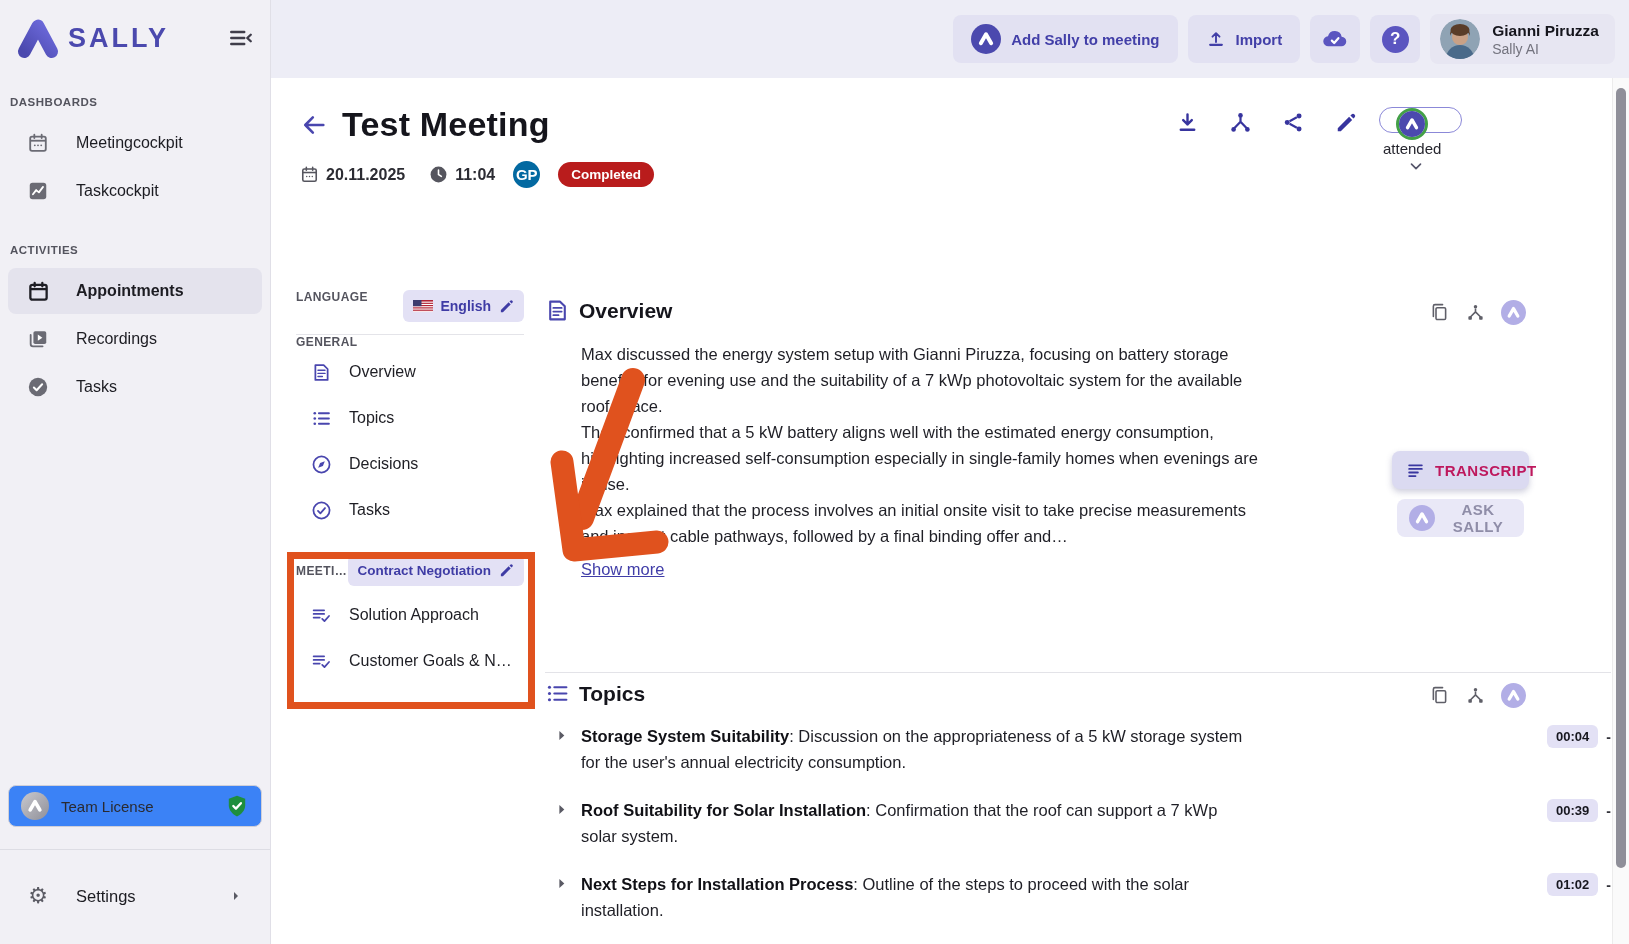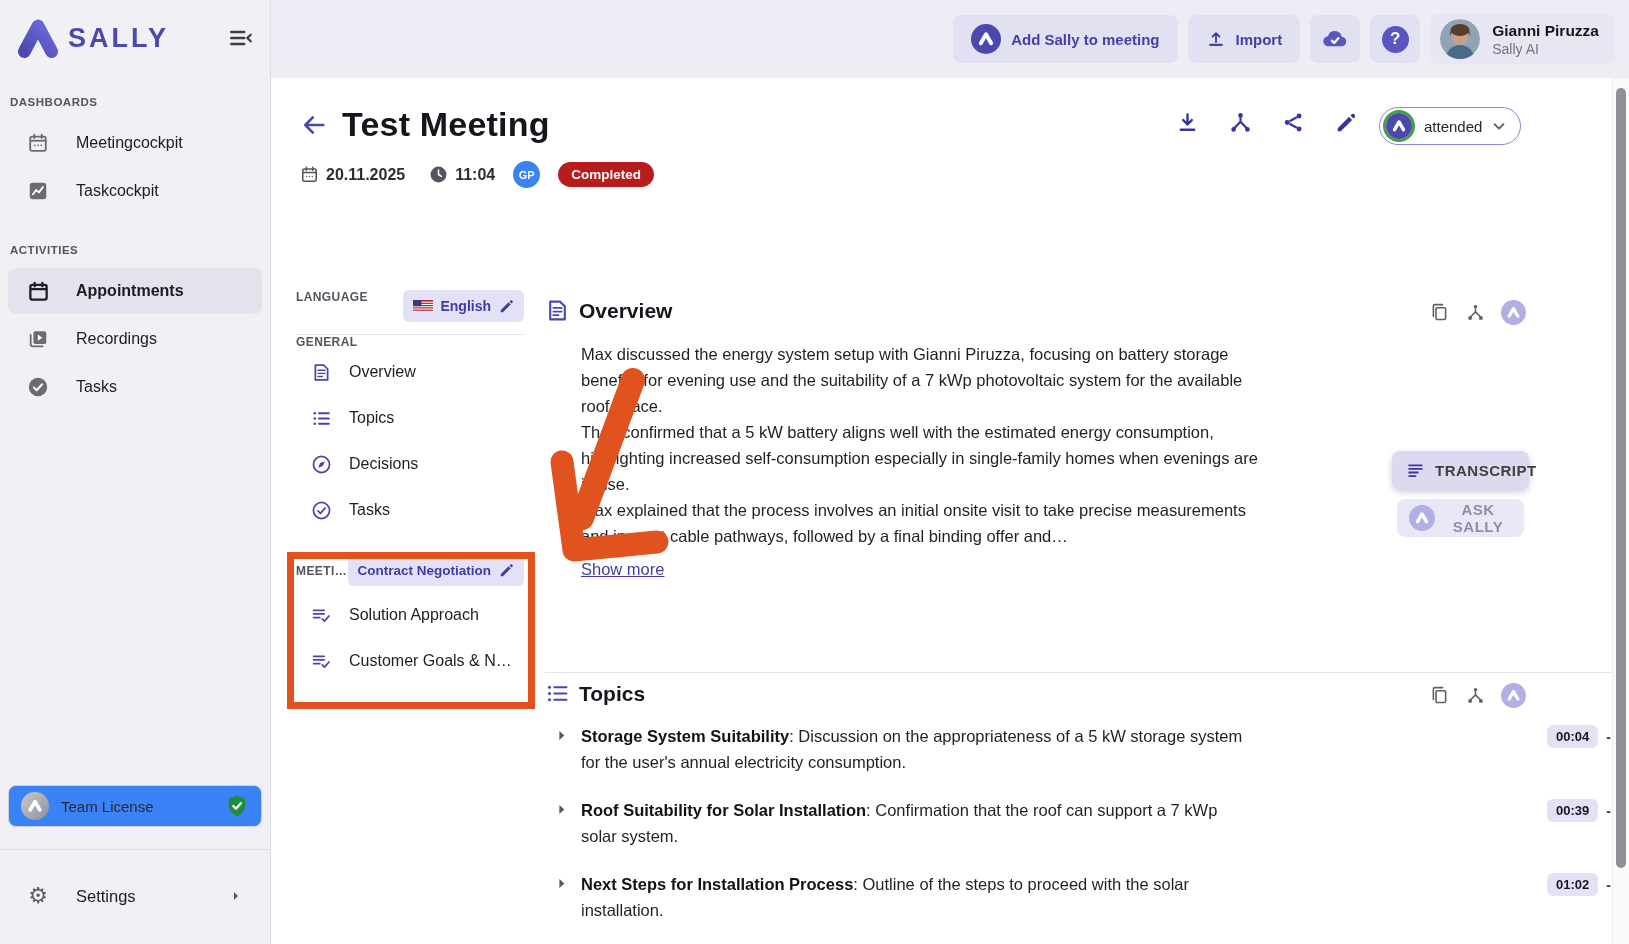--- a/index.html
+++ b/index.html
@@ -41,26 +41,26 @@
   
   .main { position:absolute; left:271px; top:78px; width:1341px; height:866px; background:#fff; }
   .scrollbar-track { position:absolute; right:0; top:78px; width:17px; height:866px; background:#fafafa; border-left:1px solid #ececec; }
   .scrollbar-thumb { position:absolute; right:3px; top:10px; width:10px; height:780px; border-radius:5px; background:#8f8f99; }
 
   .title-row { position:absolute; left:29px; top:27px; display:flex; align-items:center; }
   .back-arrow { width:30px; height:30px; margin-right:12px; cursor:pointer; display:flex; align-items:center; }
   .meeting-title { font-size:34px; font-weight:600; color:#15151c; letter-spacing:0.2px; }
   .meta-row { position:absolute; left:29px; top:83px; display:flex; align-items:center; gap:10px; }
   .meta-item { display:flex; align-items:center; gap:7px; font-size:16px; font-weight:600; color:#2c2c33; }
-  .gp-avatar { width:27px; height:27px; border-radius:50%; background:#3b82f6; color:#fff; font-size:11px; font-weight:700; display:flex; align-items:center; justify-content:center; margin-left:8px; }
+  .gp-avatar { width:27px; height:27px; border-radius:50%; background:#0369a1; color:#fff; font-size:15px; font-weight:700; display:flex; align-items:center; justify-content:center; margin-left:8px; }
   .status-pill { background:#b91c1c; color:#fff; font-size:13.5px; font-weight:600; border-radius:13px; padding:5px 13px; margin-left:8px; }
 
   .title-actions { position:absolute; top:33px; right:120px; display:flex; align-items:center; gap:30px; }
   .title-actions .aicon { cursor:pointer; display:flex; }
-  .attend-btn { position:absolute; top:29px; left:1108px; height:38px; border:1.5px solid #8b88d8; background:#fff; border-radius:20px; display:flex; align-items:center; padding:0 12px 0 3px; cursor:pointer; font-family:inherit; }
+  .attend-btn { position:absolute; top:29px; left:1108px; height:26px; border:1.5px solid #8b88d8; background:#fff; border-radius:20px; display:flex; align-items:center; padding:0 12px 0 3px; cursor:pointer; font-family:inherit;flex-direction:column; }
   .attend-logo { width:32px; height:32px; border-radius:50%; border:3px solid #43a047; display:flex; margin-right:9px; }
   .attend-label { font-size:15px; color:#26262e; margin-right:8px; }
 
   .tabs { position:absolute; left:25px; top:144px; right:17px; height:46px; border-bottom:1px solid #e2e2e6; display:flex; }
   .tab { padding:0 17px; display:flex; align-items:center; font-size:15px; font-weight:600; letter-spacing:0.4px; color:#5f5f68; cursor:pointer; position:relative; }
   .tab.active { color:#403da8; }
   .tab.active::after { content:""; position:absolute; left:0; right:0; bottom:-1px; height:3px; background:#403da8; border-radius:2px; }
 
   
   .panel { position:absolute; left:25px; top:212px; width:228px; }
@@ -82,21 +82,21 @@
   .section-head .sicon { margin-right:9px; display:flex; }
   .section-title { font-size:21px; font-weight:600; color:#15151c; }
   .section-tools { position:absolute; display:flex; align-items:center; gap:16px; }
   .tool { cursor:pointer; display:flex; }
   .sally-mini { width:25px; height:25px; }
 
   .overview-body { position:absolute; left:310px; top:263px; width:690px; font-size:16.5px; line-height:26px; color:#1f1f26; }
   .show-more { position:absolute; left:310px; top:482px; font-size:16.5px; color:#403da8; text-decoration:underline; cursor:pointer; }
 
   .float-btn { position:absolute; border:none; border-radius:8px; display:flex; align-items:center; font-family:inherit; font-weight:700; letter-spacing:0.5px; font-size:15px; cursor:pointer; }
-  .transcript-btn { left:1121px; top:373px; width:137px; height:38px; background:#dbdaf1; color:#404040; box-shadow:0 3px 6px rgba(60,60,120,0.25); padding:12px 14px; }
+  .transcript-btn { left:1121px; top:373px; width:137px; height:38px; background:#dbdaf1; color:#be185d; box-shadow:0 3px 6px rgba(60,60,120,0.25); padding:12px 14px; }
   .transcript-btn .bicon { margin-right:10px; display:flex; }
   .asksally-btn { left:1126px; top:421px; width:127px; height:38px; background:#e9e8f7; color:#8f8da8; padding:0 12px; }
   .asksally-btn .bicon { margin-right:9px; display:flex; }
 
   .big-divider { position:absolute; left:274px; top:594px; width:1066px; height:1px; background:#e3e3e8; }
 
   .topic-row { position:absolute; left:274px; width:1066px; }
   .topic-arrow { position:absolute; left:8px; top:4px; cursor:pointer; }
   .topic-text { margin-left:36px; width:670px; font-size:16.5px; line-height:26px; color:#1f1f26; }
   .topic-text b { font-weight:700; color:#111116; }

